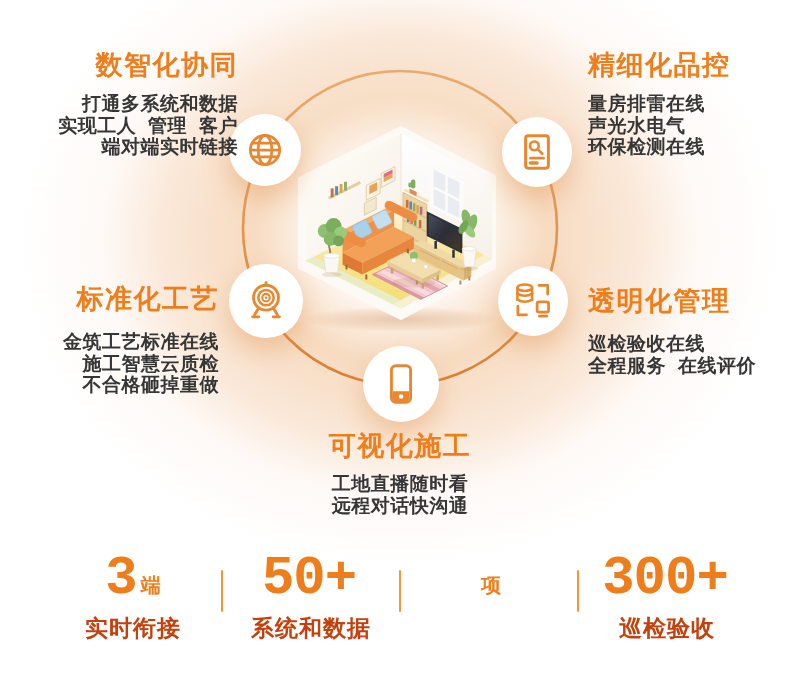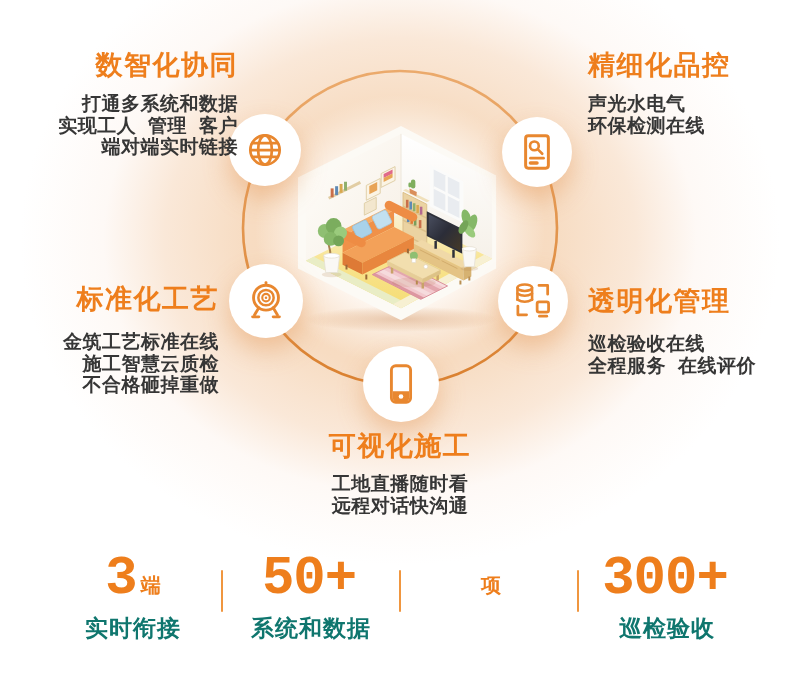--- a/index.html
+++ b/index.html
@@ -41,21 +41,21 @@
   .f-bottom{top:433px;left:270px;width:260px;text-align:center;}
   .f-bottom .feature-lines{margin-top:12px;}
   .stats{
     position:absolute;top:552px;left:0;width:800px;
     display:flex;justify-content:center;align-items:flex-start;
   }
   .stat{width:176px;text-align:center;}
   .stat-value-row{display:flex;justify-content:center;align-items:flex-end;height:52px;}
   .stat-value{font-size:54px;font-weight:800;color:#EE7E1C;line-height:50px;letter-spacing:-1px;}
   .stat-unit{font-size:20px;font-weight:800;color:#EE7E1C;margin-left:4px;padding-bottom:5px;}
-  .stat-label{margin-top:9px;font-size:23px;font-weight:600;color:#0f766e;letter-spacing:1px;}
+  .stat-label{margin-top:9px;font-size:23px;font-weight:600;color:#c2410c;letter-spacing:1px;}
   .stat-divider{width:2px;height:42px;background:#F0963F;border-radius:2px;margin-top:18px;}
 </style>
 </head>
 <body>
 
 <div class="canvas">
 
   <div class="glow glow-outer"></div>
   <div class="glow glow-inner"></div>
 
@@ -261,20 +261,21 @@
     <div class="feature-title">数智化协同</div>
     <div class="feature-lines">
       <div>打通多系统和数据</div>
       <div>实现工人 管理 客户</div>
       <div>端对端实时链接</div>
     </div>
   </div>
   <div class="feature f-top-right">
     <div class="feature-title">精细化品控</div>
     <div class="feature-lines">
+      <div>量房排雷在线</div>
       <div>声光水电气</div>
       <div>环保检测在线</div>
     </div>
   </div>
   <div class="feature f-mid-left">
     <div class="feature-title">标准化工艺</div>
     <div class="feature-lines">
       <div>金筑工艺标准在线</div>
       <div>施工智慧云质检</div>
       <div>不合格砸掉重做</div>

